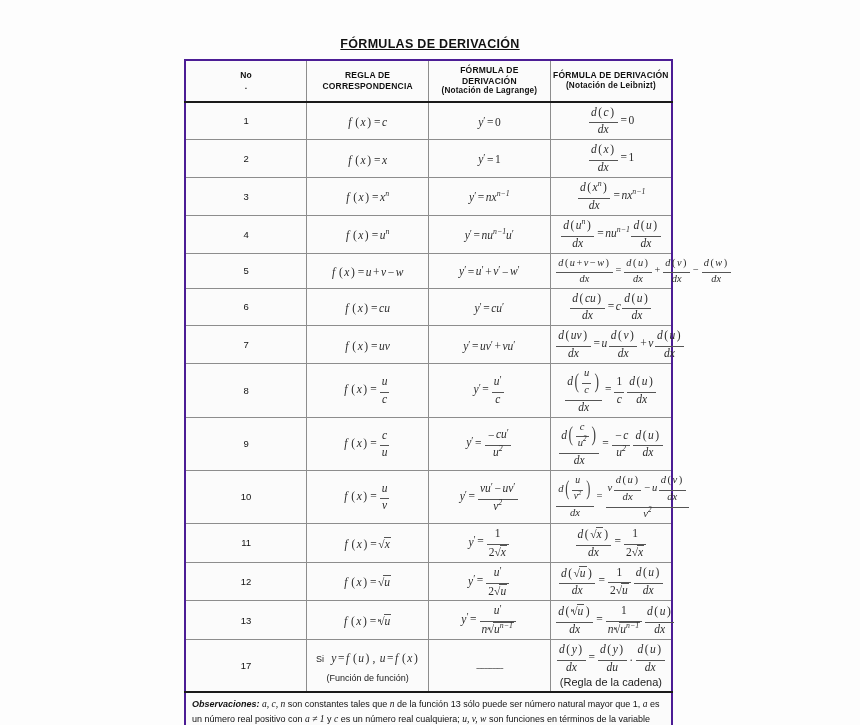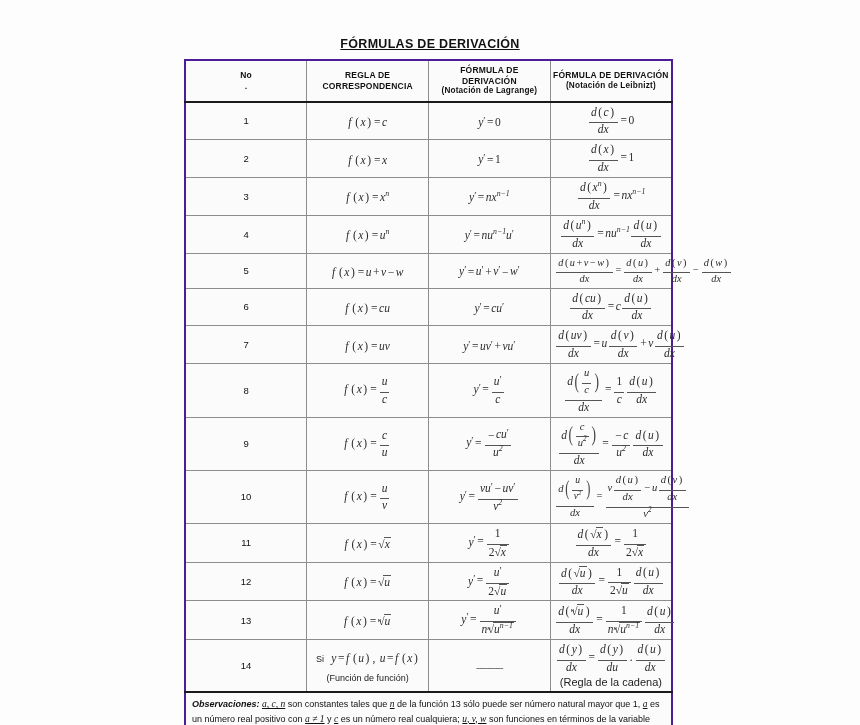--- a/index.html
+++ b/index.html
@@ -99,21 +99,21 @@
 
   td.obs {
     border-top: 2px solid #1a1a1a !important;
     padding: 4px 6px 5px 6px;
     font-size: 9px;
     line-height: 1.5;
     color: #111;
     text-align: left;
   }
   td.obs b { font-style: italic; }
-  td.obs .v { font-family: "Liberation Serif", serif; font-style: italic; font-size:9.5px;text-decoration:underline; }
+  td.obs .v { font-family: "Liberation Serif", serif; font-style: italic; font-size:9.5px; }
 </style>
 </head>
 <body>
 
 <div id="root">
 
   <div class="doc-title"><span>FÓRMULAS DE DERIVACIÓN</span></div>
 
   <table class="ftable">
     <thead>
@@ -326,21 +326,21 @@
         </td>
         <td class="lag">
           <span class="m"><i>y</i><span class="pr">′</span><span class="op">=</span><span class="frac"><span class="num"><i>u</i><span class="pr">′</span></span><span class="den"><i>n</i><span class="rad"><span class="nroot">n</span><span class="sign">√</span><span class="bar"><i>u</i><sup>n−1</sup></span></span></span></span></span>
         </td>
         <td class="leib">
           <span class="m"><span class="frac"><span class="num"><i>d</i><span class="op">(</span><span class="rad"><span class="nroot">n</span><span class="sign">√</span><span class="bar"><i>u</i></span></span><span class="op">)</span></span><span class="den"><i>dx</i></span></span><span class="op">=</span><span class="frac"><span class="num"><span class="up">1</span></span><span class="den"><i>n</i><span class="rad"><span class="nroot">n</span><span class="sign">√</span><span class="bar"><i>u</i><sup>n−1</sup></span></span></span></span><span class="frac"><span class="num"><i>d</i><span class="op">(</span><i>u</i><span class="op">)</span></span><span class="den"><i>dx</i></span></span></span>
         </td>
       </tr>
 
       <tr>
-        <td class="numc">14</td>
+        <td class="numc">17</td>
         <td class="fx r14">
           <span class="si">Si</span>
           <span class="m">&nbsp;<i>y</i><span class="op">=</span><i>f</i> <span class="op">(</span><i>u</i><span class="op">)</span><span class="op">,</span>&nbsp;<i>u</i><span class="op">=</span><i>f</i> <span class="op">(</span><i>x</i><span class="op">)</span></span>
           <span class="fn">(Función de función)</span>
         </td>
         <td class="lag">
           <span class="dash-line">----------</span>
         </td>
         <td class="leib">
           <span class="m"><span class="frac"><span class="num"><i>d</i><span class="op">(</span><i>y</i><span class="op">)</span></span><span class="den"><i>dx</i></span></span><span class="op">=</span><span class="frac"><span class="num"><i>d</i><span class="op">(</span><i>y</i><span class="op">)</span></span><span class="den"><i>du</i></span></span><span class="op">.</span><span class="frac"><span class="num"><i>d</i><span class="op">(</span><i>u</i><span class="op">)</span></span><span class="den"><i>dx</i></span></span></span>

